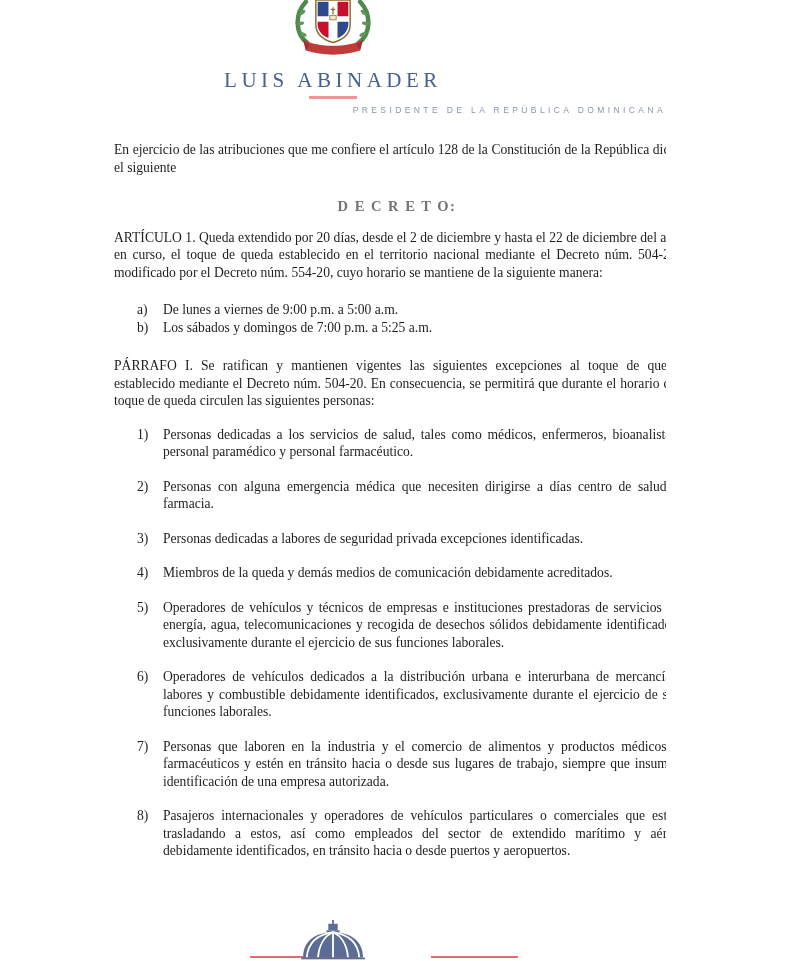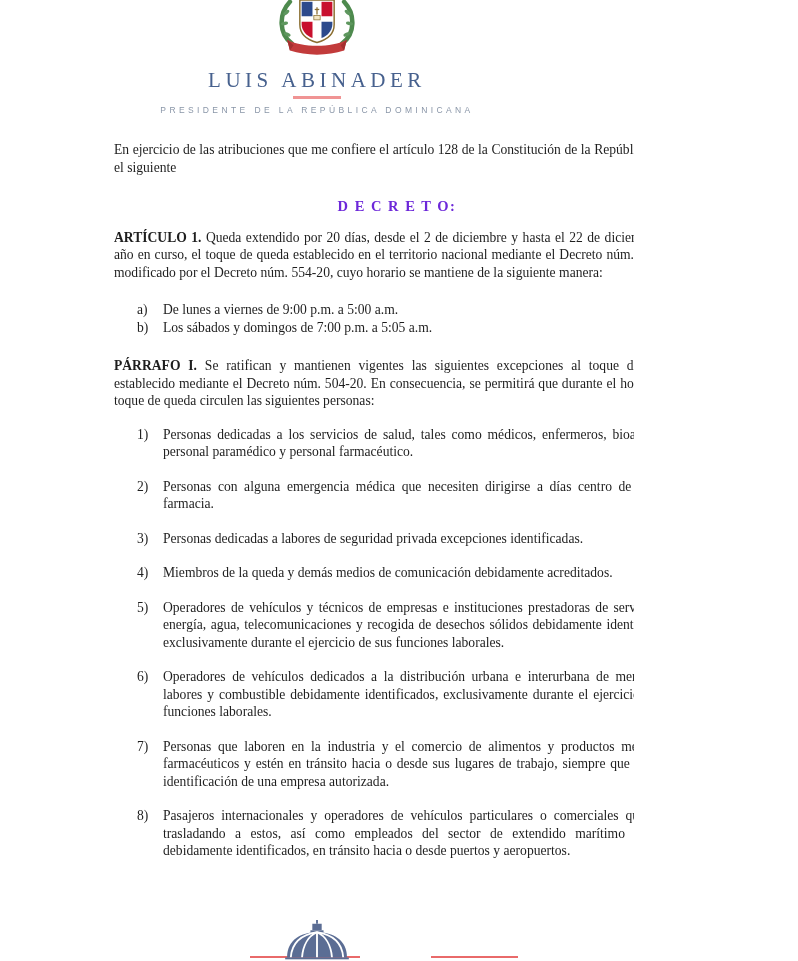--- a/index.html
+++ b/index.html
@@ -5,20 +5,21 @@
   html,body{margin:0;padding:0;}
   body{background:#ffffff;}
   .page{
     position:relative;
     width:634px;
     height:961px;
     background:#ffffff;
     overflow:hidden;
     font-family:"Liberation Serif", serif;
     color:#222222;
+    padding-left:32px;
   }
 
   
   .coat-of-arms{
     position:absolute;
     top:0;
     left:50%;
     transform:translateX(-50%);
     width:92px;
     height:56px;
@@ -42,21 +43,21 @@
     transform:translateX(-50%);
     width:48px;
     height:2.5px;
     background:#f09494;
   }
   .header-subtitle{
     position:absolute;
     top:105px;
     left:0;
     width:100%;
-    text-align:center;
+    text-align:right;
     font-family:"Liberation Sans", sans-serif;
     font-size:8.5px;
     letter-spacing:3.4px;
     color:#8a96a8;
     font-weight:400;
   }
 
   
   .content{
     position:absolute;
@@ -67,23 +68,23 @@
     line-height:17.5px;
     color:#1e1e1e;
   }
   .para{ margin:0; text-align:justify; }
   .decreto{
     margin:22px 0 13px 0;
     text-align:center;
     font-weight:bold;
     font-size:14.5px;
     letter-spacing:1.5px;
-    color:#6d28d9;
-  }
-  .bold-label{ font-weight:bold; }
+    color:#737373;
+  }
+  .bold-label{ font-weight:normal; }
 
   .sub-list{ margin-top:20px; }
   .sub-list .row{ display:flex; margin-left:23px; }
   .num-list{ margin-top:16px; }
   .num-list .row{ display:flex; margin-left:23px; margin-bottom:17px; }
   .row .marker{ width:26px; flex:0 0 26px; }
   .row .item-text{ flex:1; text-align:justify;font-family:Liberation Serif, serif; }
 
   .parrafo{ margin-top:21px; }
 
@@ -165,21 +166,21 @@
 
     <p class="para"><span class="bold-label">ARTÍCULO 1.</span><span> Queda extendido por 20 días, desde el 2 de diciembre y hasta el 22 de diciembre del año en curso, el toque de queda establecido en el territorio nacional mediante el Decreto núm. 504-20, modificado por el Decreto núm. 554-20, cuyo horario se mantiene de la siguiente manera:</span></p>
 
     <div class="sub-list">
       <div class="row">
         <span class="marker">a)</span>
         <span class="item-text">De lunes a viernes de 9:00 p.m. a 5:00 a.m.</span>
       </div>
       <div class="row">
         <span class="marker">b)</span>
-        <span class="item-text">Los sábados y domingos de 7:00 p.m. a 5:05 a.m.</span>
+        <span class="item-text">Los sábados y domingos de 7:00 p.m. a 5:25 a.m.</span>
       </div>
     </div>
 
     <p class="para parrafo"><span class="bold-label">PÁRRAFO I.</span><span> Se ratifican y mantienen vigentes las siguientes excepciones al toque de queda establecido mediante el Decreto núm. 504-20. En consecuencia, se permitirá que durante el horario del toque de queda circulen las siguientes personas:</span></p>
 
     <div class="num-list">
       <div class="row">
         <span class="marker">1)</span>
         <span class="item-text">Personas dedicadas a los servicios de salud, tales como médicos, enfermeros, bioanalistas, personal paramédico y personal farmacéutico.</span>
       </div>

